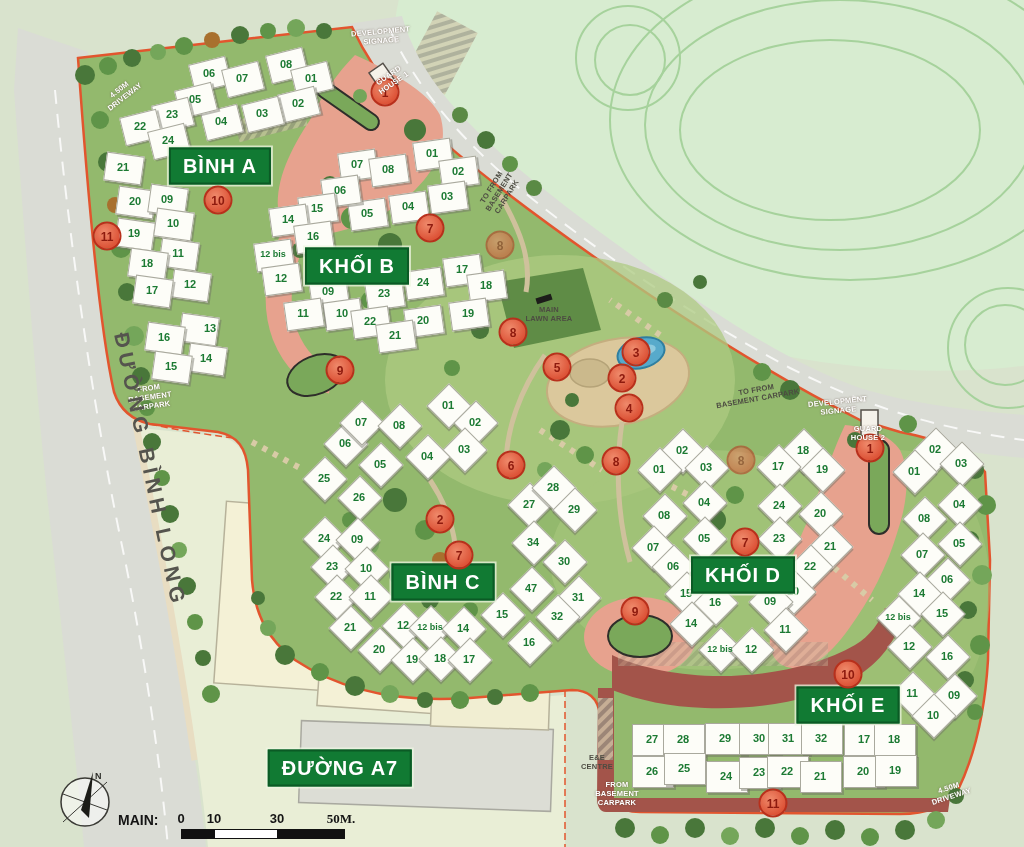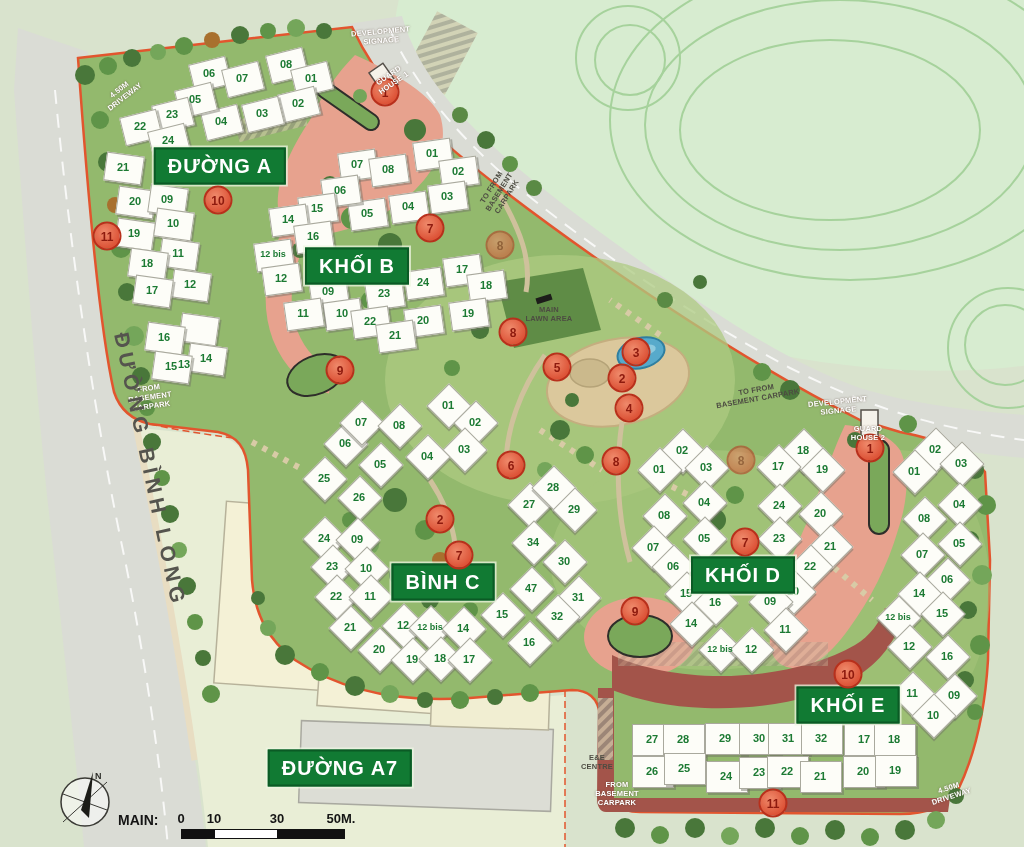--- a/index.html
+++ b/index.html
@@ -277,28 +277,28 @@
       <div class="unit-num" style="left: 173px; top: 223px;">10</div>
       <div class="unit-box" style="left: 160px; top: 239.5px; width: 36px; height: 27px; transform: rotate(8deg);"></div>
       <div class="unit-num" style="left: 178px; top: 253px;">11</div>
       <div class="unit-box" style="left: 129px; top: 249.5px; width: 36px; height: 27px; transform: rotate(8deg);"></div>
       <div class="unit-num" style="left: 147px; top: 263px;">18</div>
       <div class="unit-box" style="left: 172px; top: 270.5px; width: 36px; height: 27px; transform: rotate(8deg);"></div>
       <div class="unit-num" style="left: 190px; top: 284px;">12</div>
       <div class="unit-box" style="left: 134px; top: 276.5px; width: 36px; height: 27px; transform: rotate(8deg);"></div>
       <div class="unit-num" style="left: 152px; top: 290px;">17</div>
       <div class="unit-box" style="left: 180px; top: 314.5px; width: 36px; height: 27px; transform: rotate(8deg);"></div>
-      <div class="unit-num" style="left: 184px; top: 328px; margin-top: 36px;">13</div>
+      <div class="unit-num" style="left: 210px; top: 328px;">13</div>
       <div class="unit-box" style="left: 146px; top: 323.5px; width: 36px; height: 27px; transform: rotate(8deg);"></div>
       <div class="unit-num" style="left: 164px; top: 337px;">16</div>
       <div class="unit-box" style="left: 188px; top: 344.5px; width: 36px; height: 27px; transform: rotate(8deg);"></div>
       <div class="unit-num" style="left: 206px; top: 358px;">14</div>
       <div class="unit-box" style="left: 153px; top: 352.5px; width: 36px; height: 27px; transform: rotate(8deg);"></div>
       <div class="unit-num" style="left: 171px; top: 366px;">15</div>
-      <div class="block-label" style="left: 220px; top: 166px;">ĐƯỜNG A</div>
+      <div class="block-label" style="left: 220px; top: 166px;">BÌNH A</div>
       <div class="unit-box" style="left: 339px; top: 150.5px; width: 36px; height: 27px; transform: rotate(-8deg);"></div>
       <div class="unit-num" style="left: 357px; top: 164px;">07</div>
       <div class="unit-box" style="left: 370px; top: 155.5px; width: 36px; height: 27px; transform: rotate(-8deg);"></div>
       <div class="unit-num" style="left: 388px; top: 169px;">08</div>
       <div class="unit-box" style="left: 414px; top: 139.5px; width: 36px; height: 27px; transform: rotate(-8deg);"></div>
       <div class="unit-num" style="left: 432px; top: 153px;">01</div>
       <div class="unit-box" style="left: 440px; top: 157.5px; width: 36px; height: 27px; transform: rotate(-8deg);"></div>
       <div class="unit-num" style="left: 458px; top: 171px;">02</div>
       <div class="unit-box" style="left: 429px; top: 182.5px; width: 36px; height: 27px; transform: rotate(-8deg);"></div>
       <div class="unit-num" style="left: 447px; top: 196px;">03</div>
@@ -571,14 +571,14 @@
       <div class="anno light" style="left: 617px; top: 793px;">FROM
 BASEMENT
 CARPARK</div>
       <div class="anno light" style="left: 950px; top: 792px; transform: translate(-50%, -50%) rotate(-18deg);">4.50M
 DRIVEWAY</div>
     </div>
 
 <span class="scale-tick" style="left: 181px;">0</span>
     <span class="scale-tick" style="left: 214px;">10</span>
     <span class="scale-tick" style="left: 277px;">30</span>
-    <span class="scale-tick" style="left: 341px;">50M.</span>
+    <span class="scale-tick" style="left: 341px; font-family: Liberation Serif, serif;">50M.</span>
   </div>
 
 </body></html>

